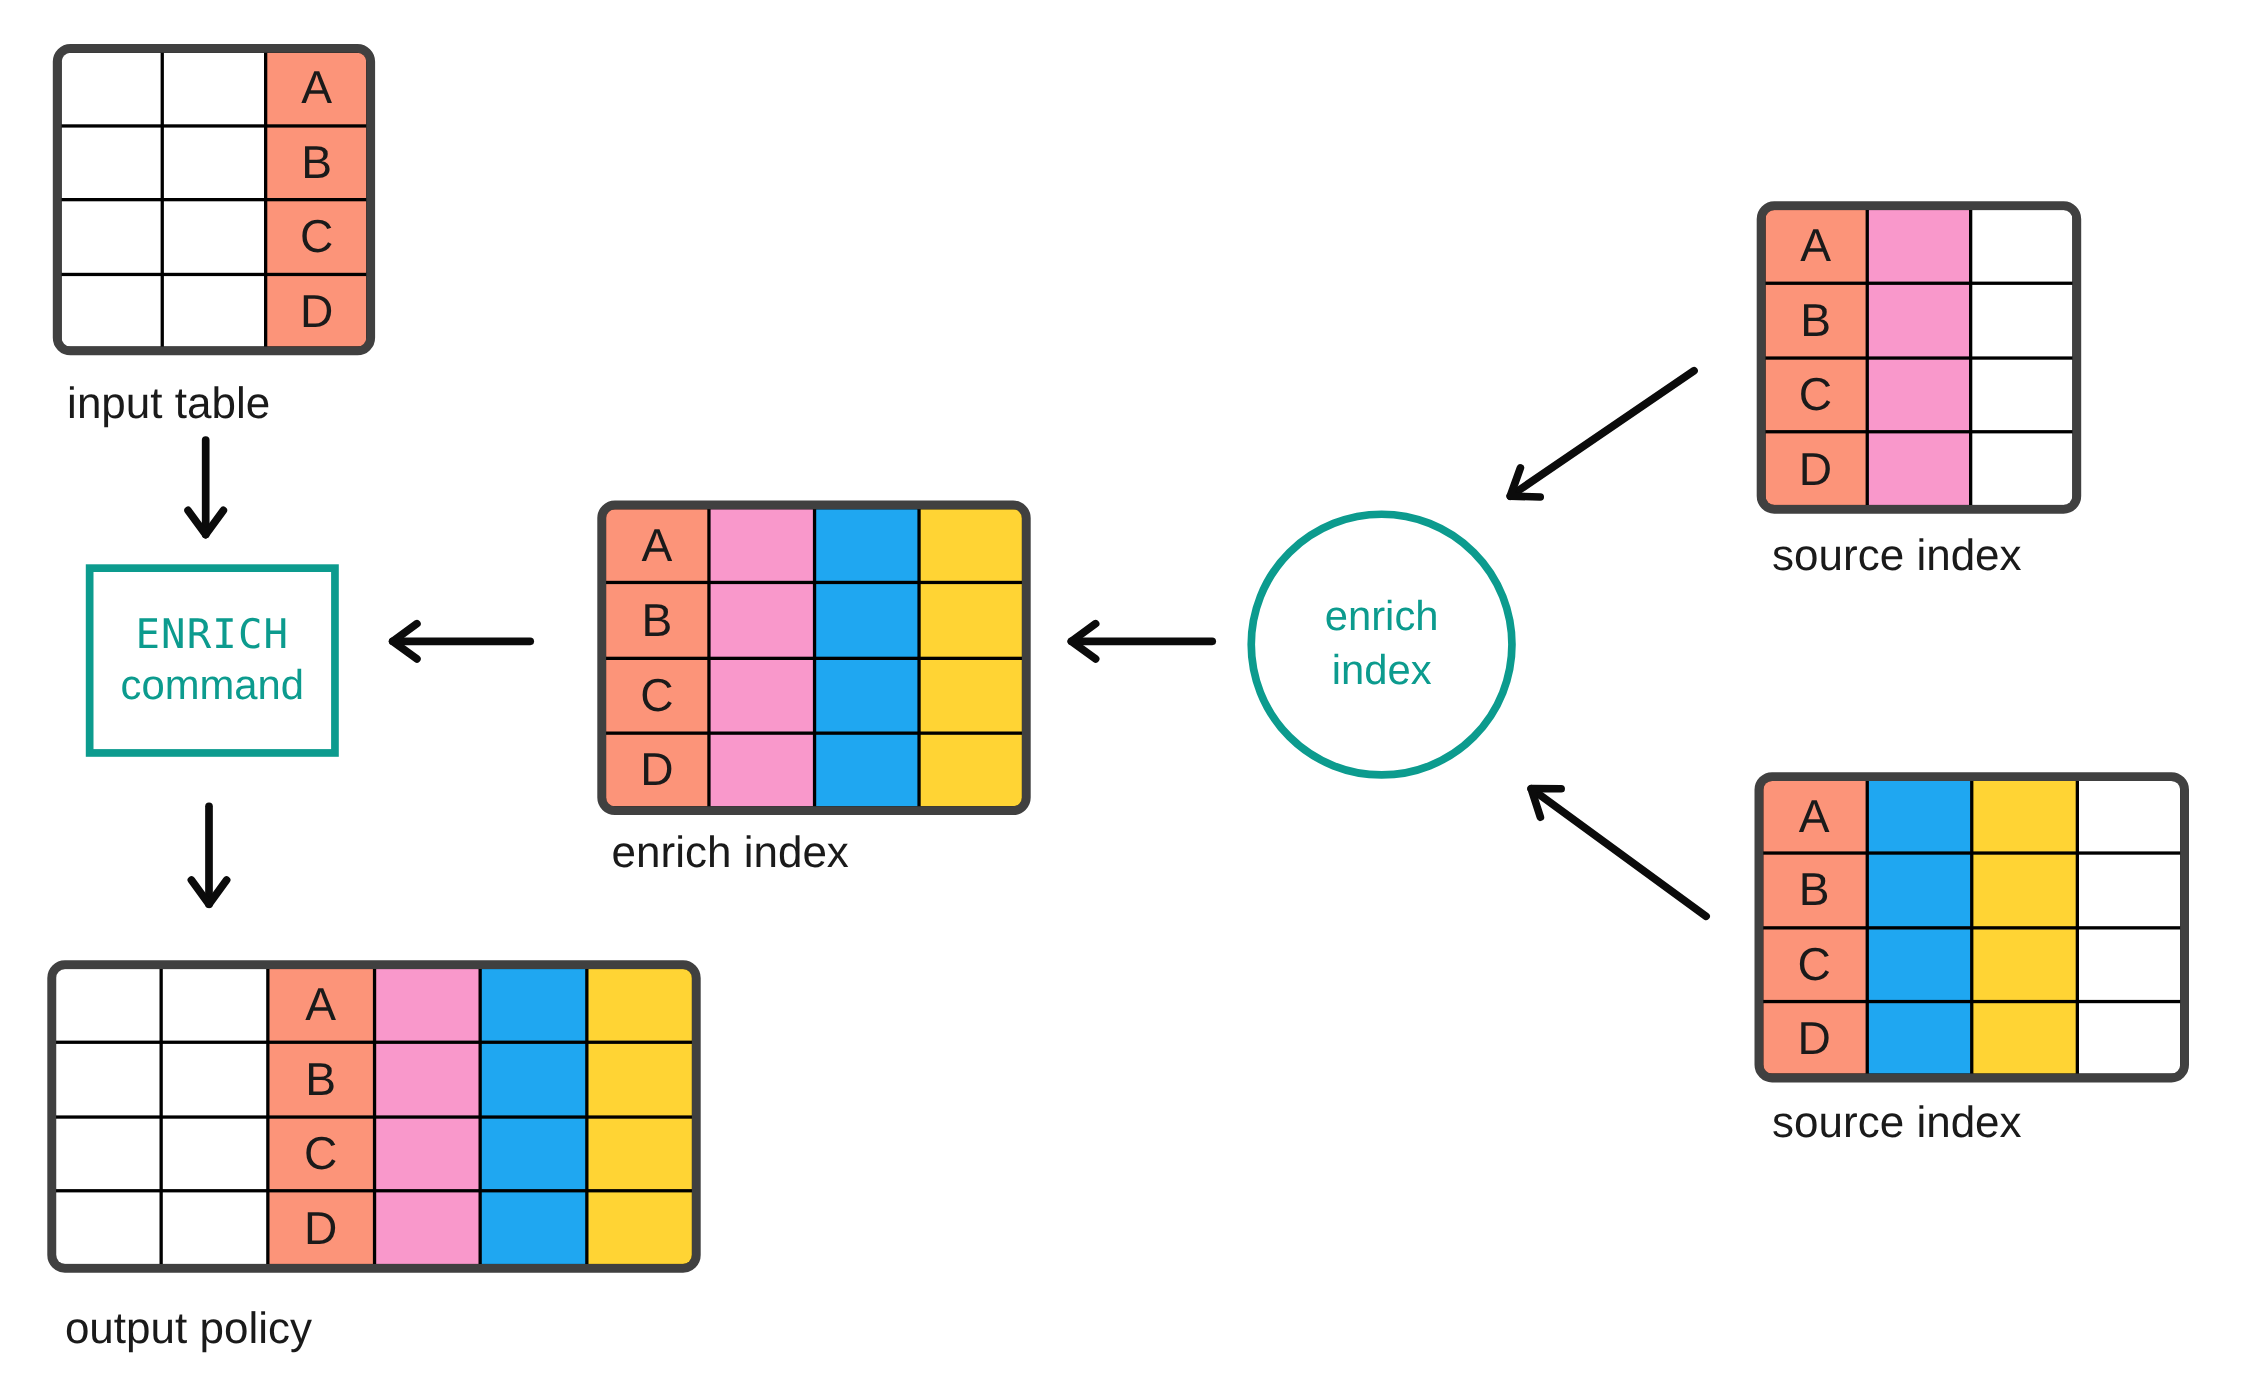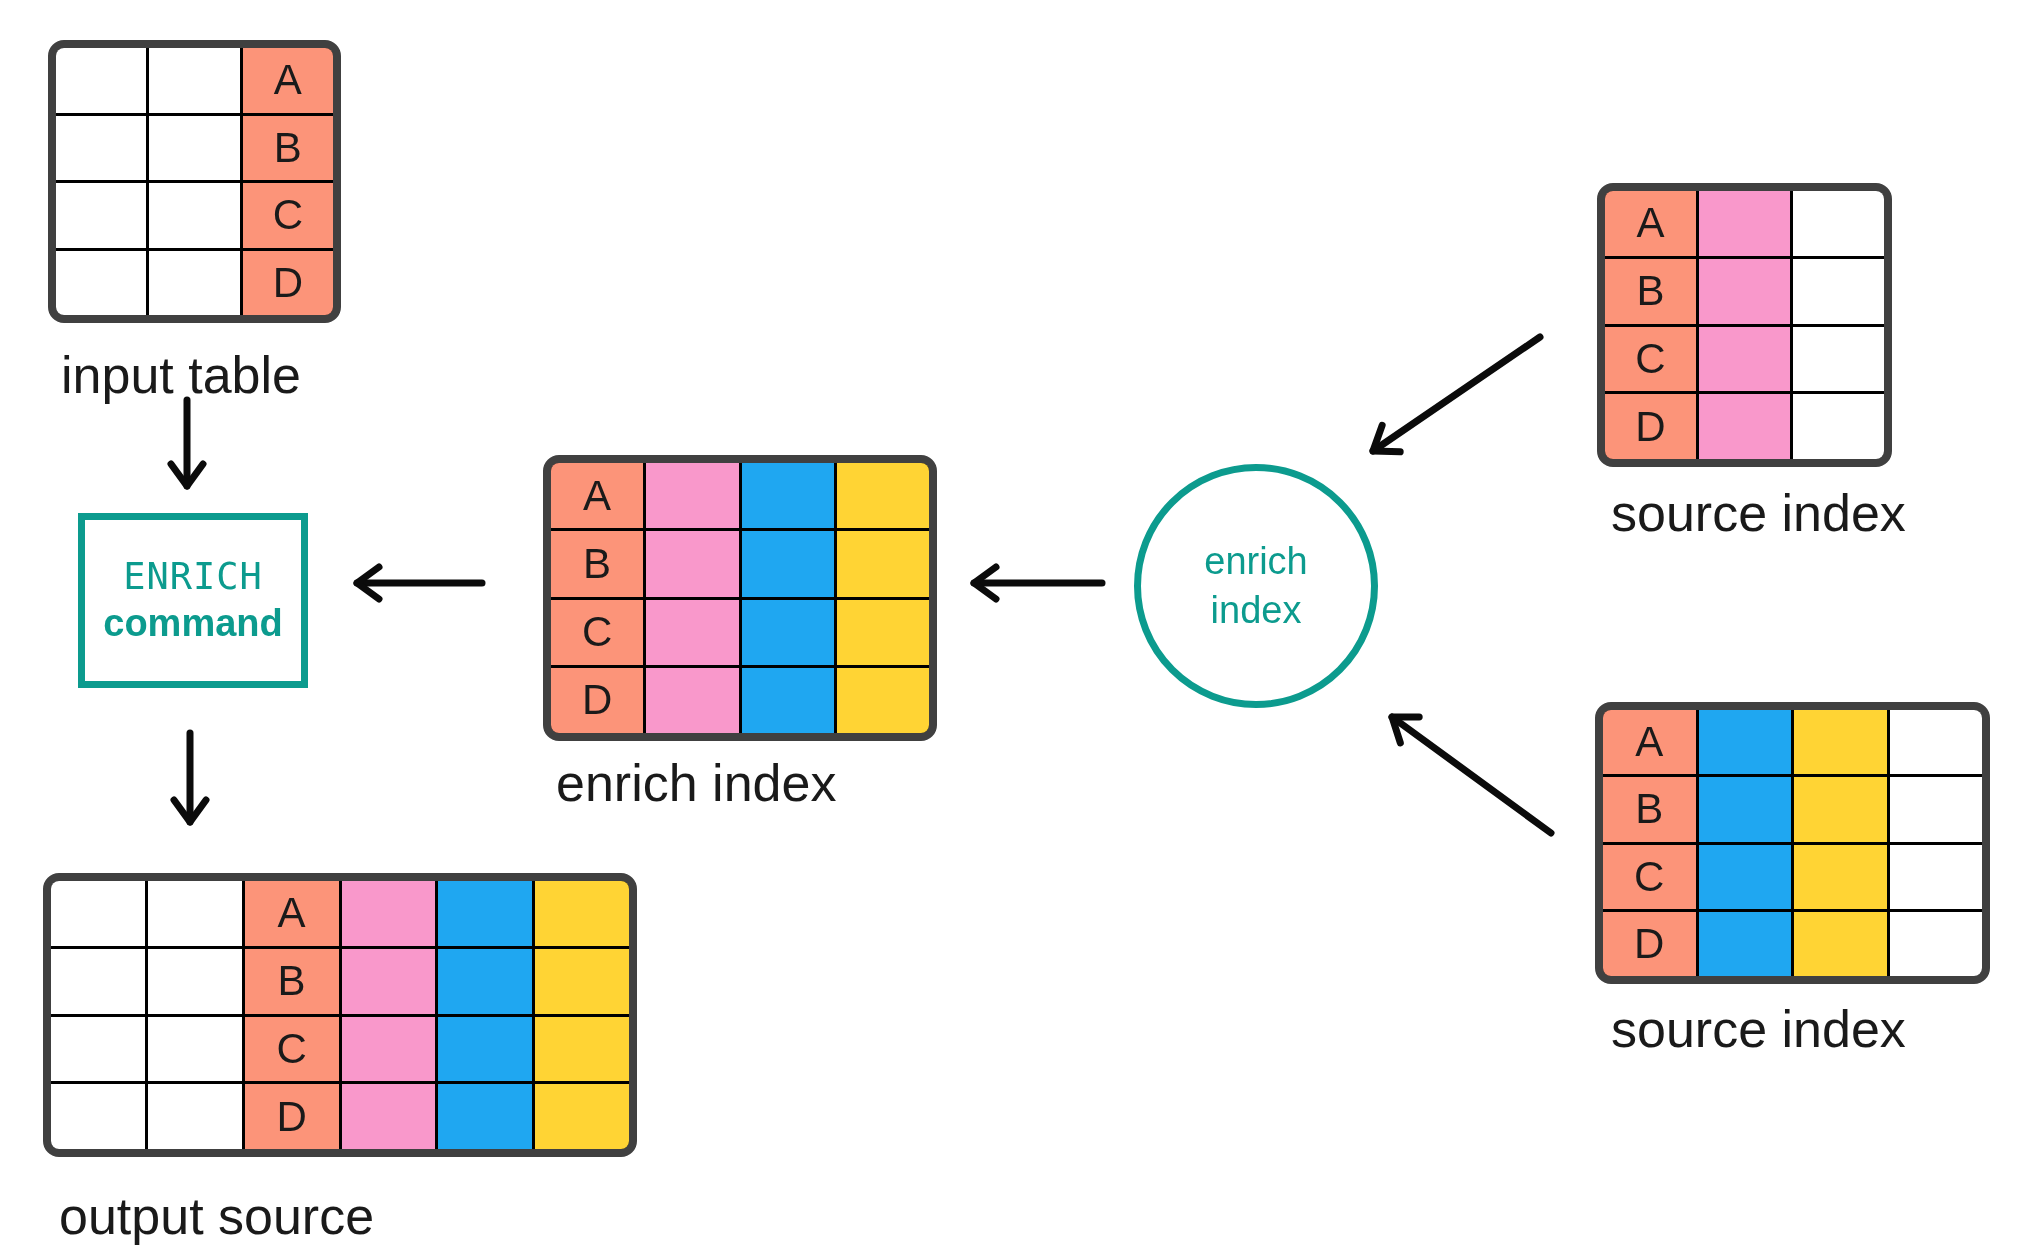--- a/index.html
+++ b/index.html
@@ -24,21 +24,21 @@
     overflow:hidden;
     box-sizing:border-box;
   }
   .cell{
     display:flex;align-items:center;justify-content:center;
     font-size:42px;color:var(--text,#1a1a1a);
     background:#fff;
   }
   .node-label{
     position:absolute;
-    font-size:52px;color:var(--text,#1a1a1a);
+    font-size:40px;color:var(--text,#1a1a1a);
     white-space:nowrap;
   }
 
   #input-table{left:48px;top:40px;width:293px;height:283px;}
   #input-label{left:61px;top:345px;}
 
   #output-table{left:43px;top:873px;width:594px;height:284px;}
   #output-label{left:59px;top:1186px;}
 
   #enrich-index-table{left:543px;top:455px;width:394px;height:286px;}
@@ -53,21 +53,21 @@
   .enrich-box{
     position:absolute;left:78px;top:513px;width:230px;height:175px;
     box-sizing:border-box;
     border:7px solid var(--teal,#0c9b8e);
     background:#ffffff;
     display:flex;flex-direction:column;align-items:center;justify-content:center;
     color:var(--teal,#0c9b8e);
     line-height:1.25;
   }
   .enrich-box .mono{font-family:"DejaVu Sans Mono",monospace;font-size:37px;letter-spacing:1px;}
-  .enrich-box .sans{font-size:38px;font-weight:bold;}
+  .enrich-box .sans{font-size:38px;}
 
   .policy-circle{
     position:absolute;left:1134px;top:464px;width:244px;height:244px;
     box-sizing:border-box;
     border:7px solid var(--teal,#0c9b8e);
     border-radius:50%;
     background:#ffffff;
     display:flex;flex-direction:column;align-items:center;justify-content:center;
     color:var(--teal,#0c9b8e);
     font-size:38px;line-height:1.3;
@@ -134,21 +134,21 @@
       <div class="cell" style="background: rgb(249, 152, 203);"></div>
       <div class="cell" style="background: rgb(31, 167, 241);"></div>
       <div class="cell" style="background: rgb(255, 212, 52);"></div>
       <div class="cell" style="background: rgb(255, 255, 255);"></div>
       <div class="cell" style="background: rgb(255, 255, 255);"></div>
       <div class="cell" style="background: rgb(252, 148, 121);">D</div>
       <div class="cell" style="background: rgb(249, 152, 203);"></div>
       <div class="cell" style="background: rgb(31, 167, 241);"></div>
       <div class="cell" style="background: rgb(255, 212, 52);"></div>
     </div>
-  <div id="output-label" class="node-label">output source</div>
+  <div id="output-label" class="node-label">output policy</div>
 
   <div id="enrich-index-table" class="dtable" style="grid-template-columns: repeat(4, 1fr);">
       <div class="cell" style="background: rgb(252, 148, 121);">A</div>
       <div class="cell" style="background: rgb(249, 152, 203);"></div>
       <div class="cell" style="background: rgb(31, 167, 241);"></div>
       <div class="cell" style="background: rgb(255, 212, 52);"></div>
       <div class="cell" style="background: rgb(252, 148, 121);">B</div>
       <div class="cell" style="background: rgb(249, 152, 203);"></div>
       <div class="cell" style="background: rgb(31, 167, 241);"></div>
       <div class="cell" style="background: rgb(255, 212, 52);"></div>

